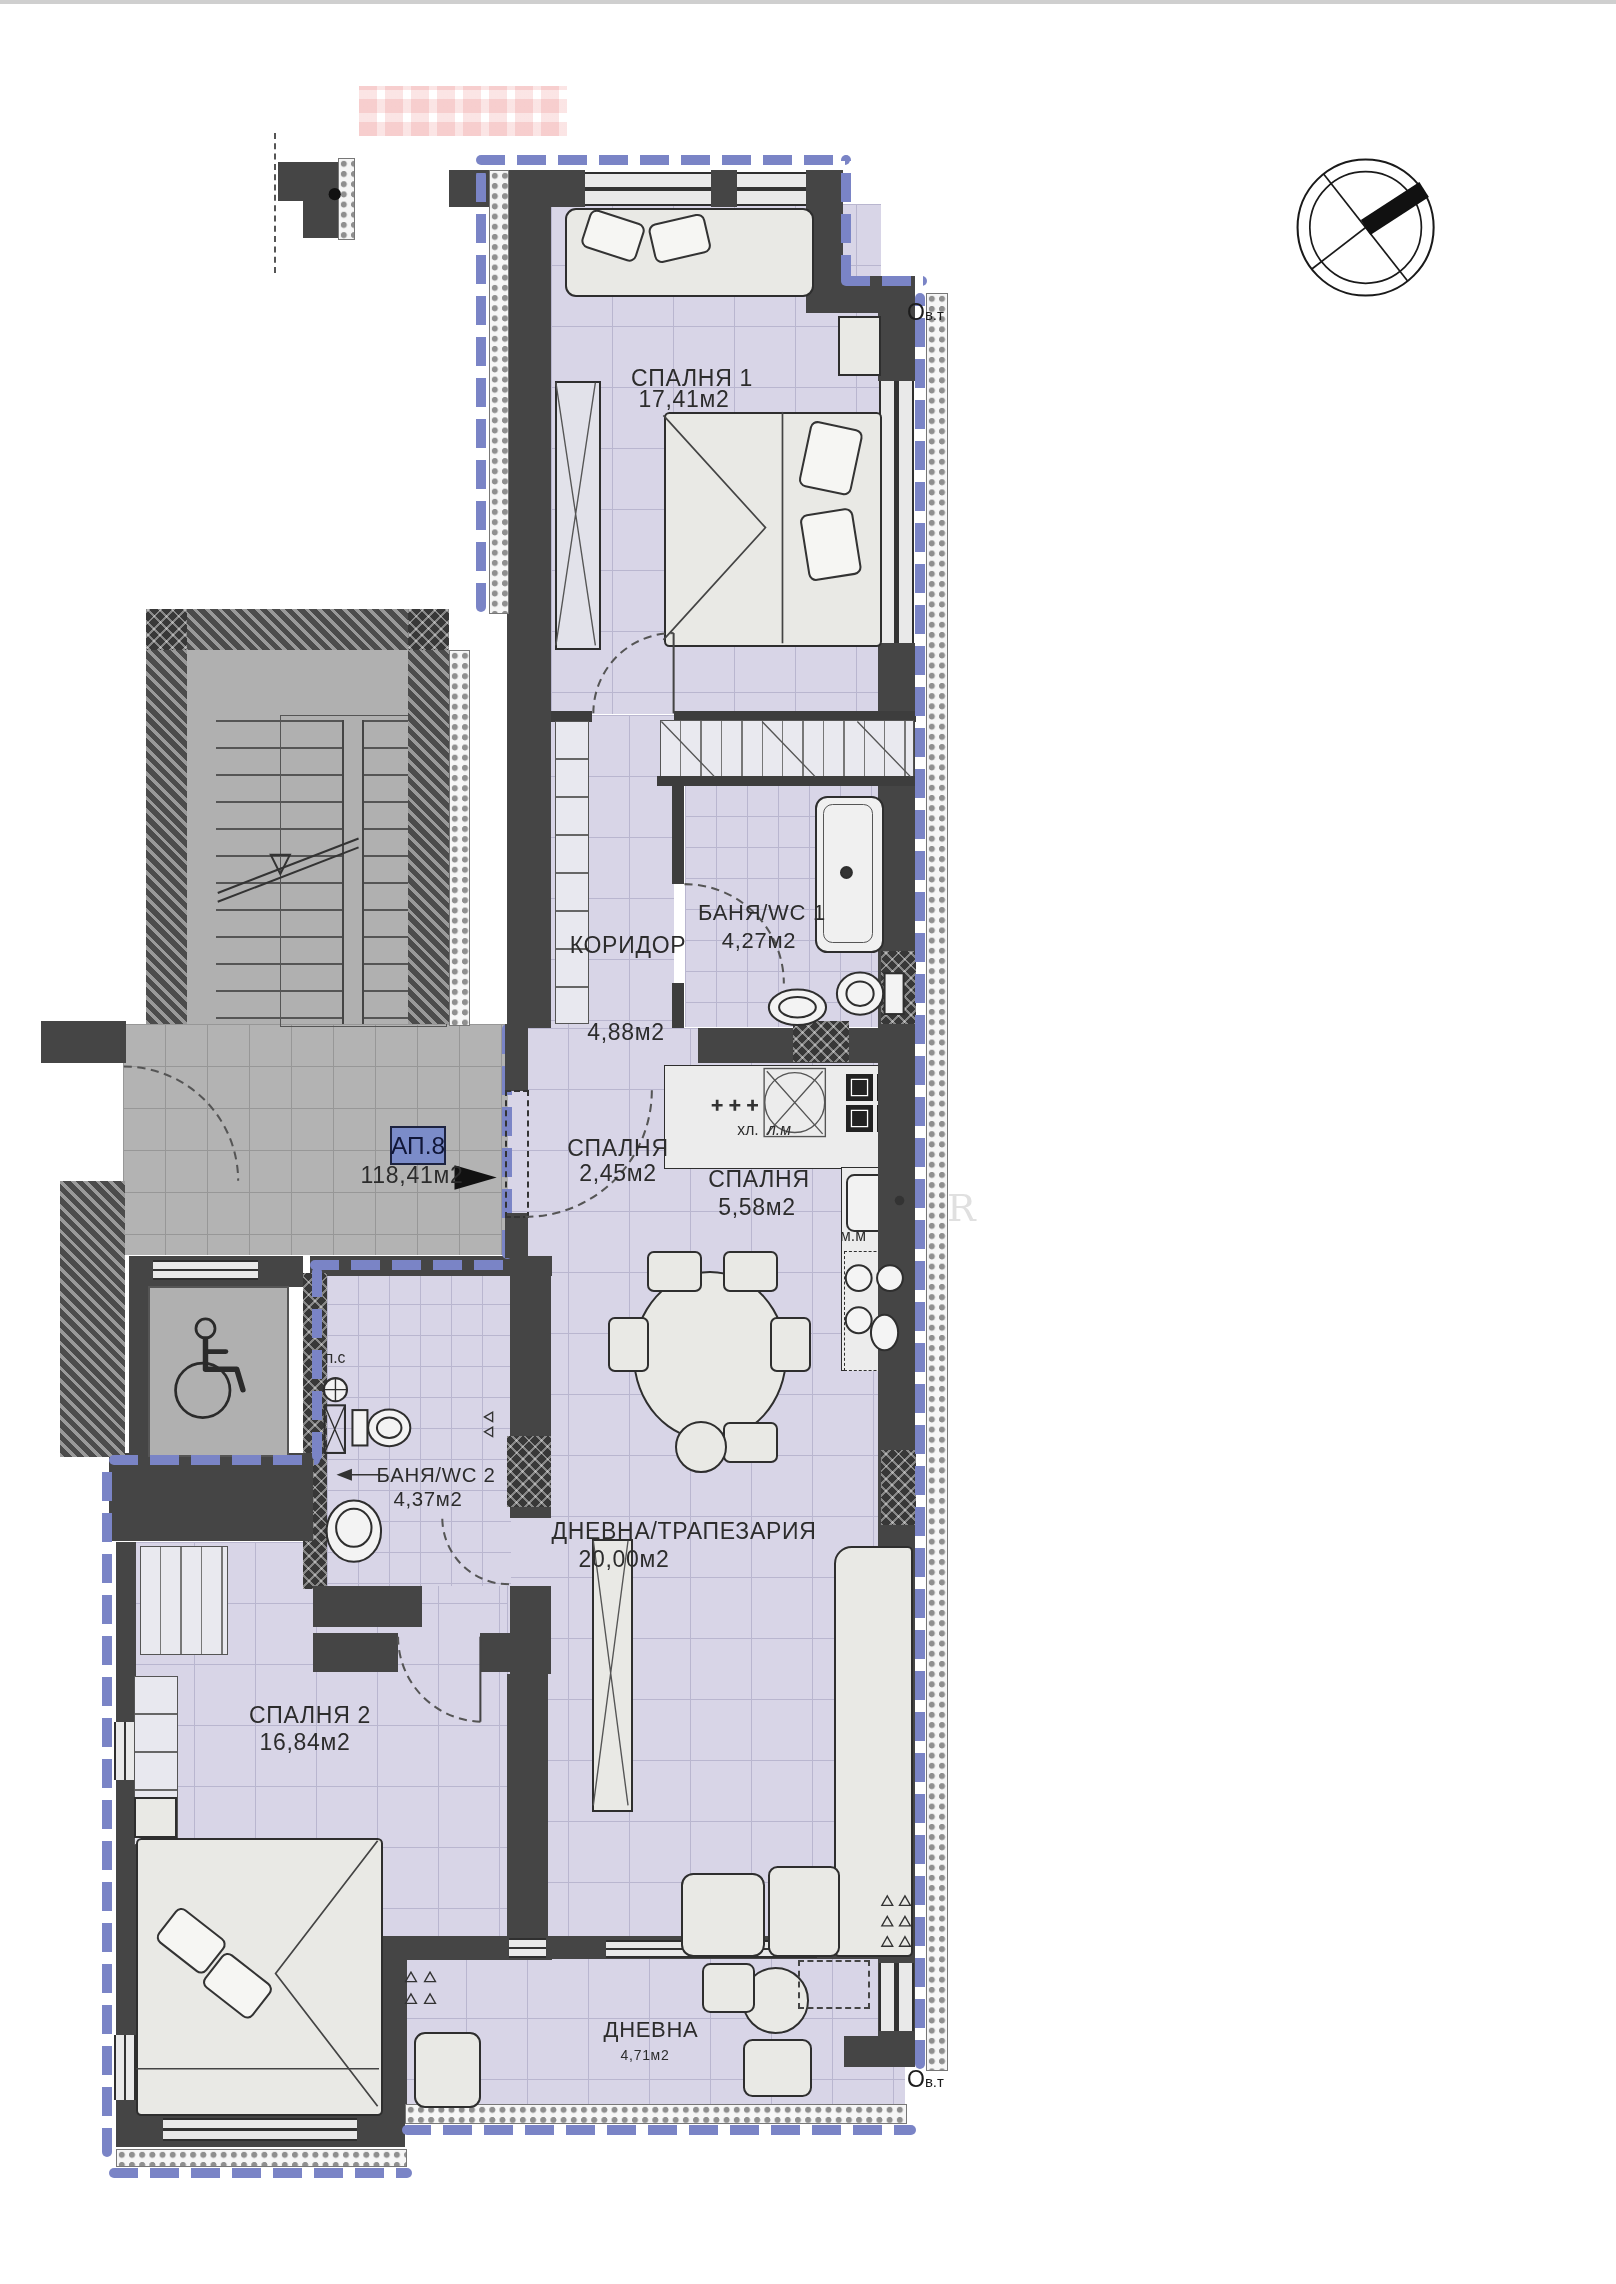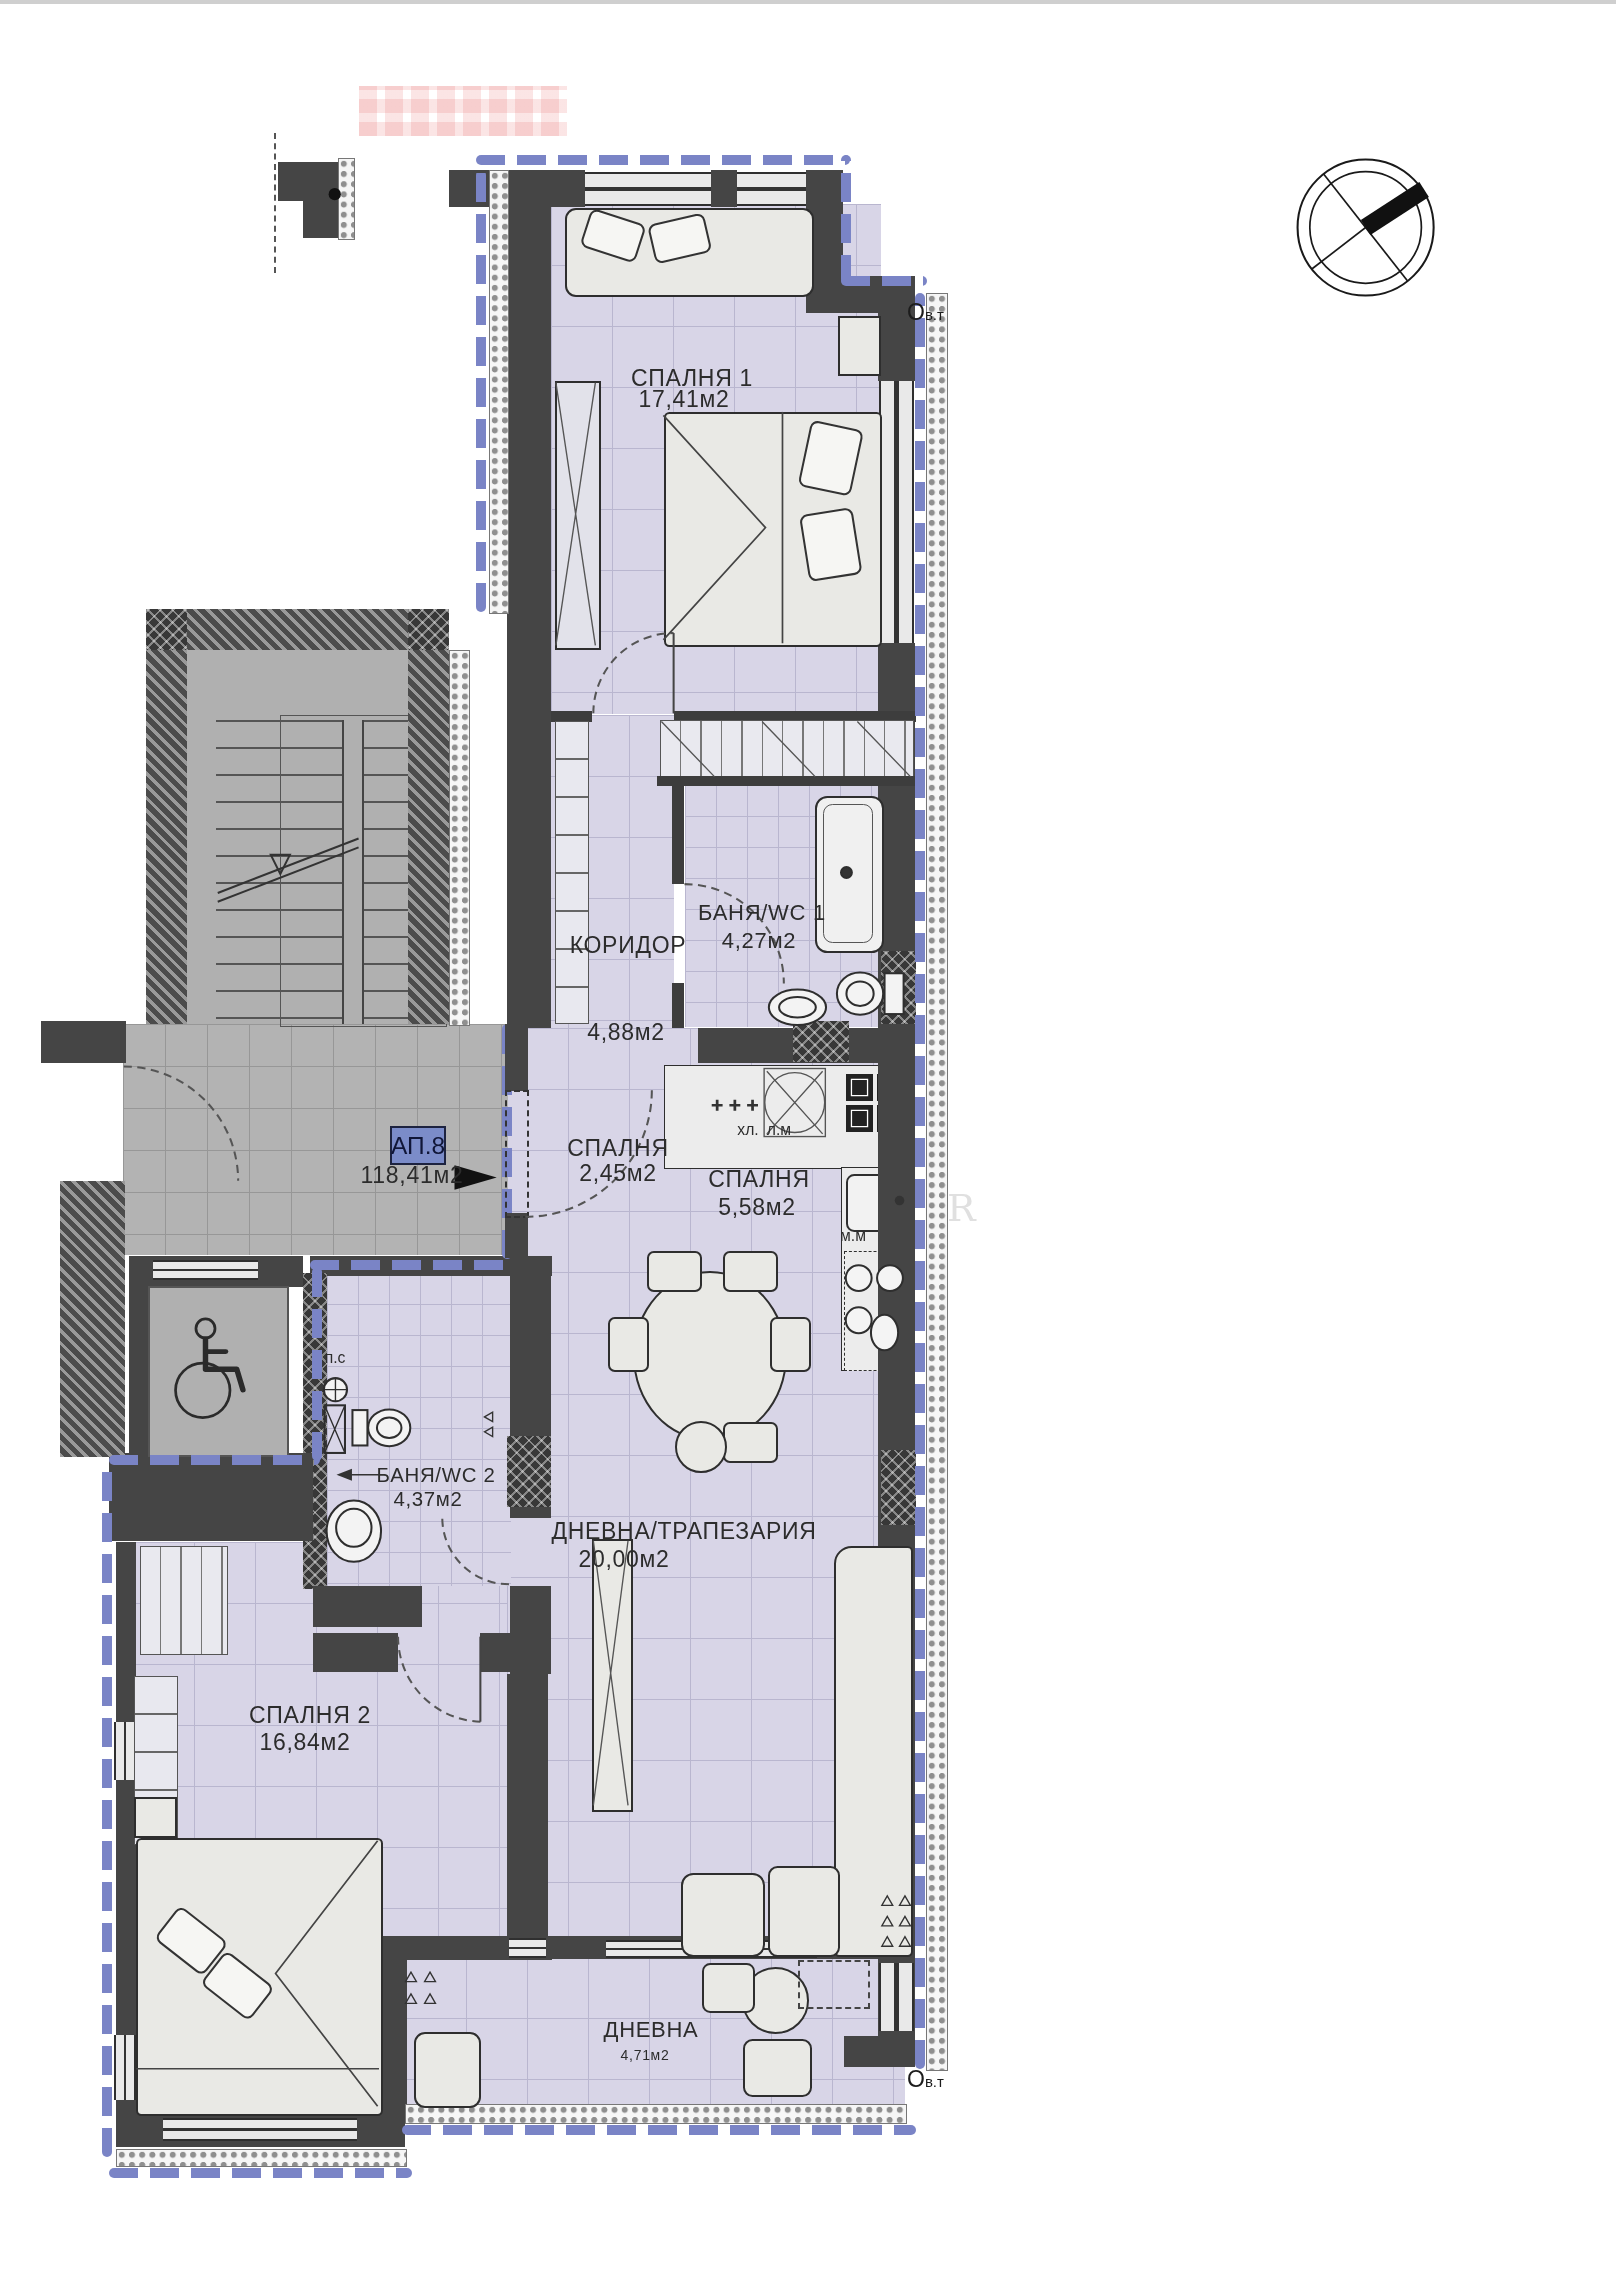--- a/index.html
+++ b/index.html
@@ -341,21 +341,21 @@
   <div class="rlabel" style="left:310px;top:1715px;">СПАЛНЯ 2</div>
   <div class="rlabel" style="left:305px;top:1742px;">16,84м2</div>
 
   <div class="rlabel" style="left:651px;top:2030px;font-size:22px;">ДНЕВНА</div>
   <div class="rlabel" style="left:645px;top:2055px;font-size:14px;">4,71м2</div>
 
   <div class="badge" style="left:390px;top:1126px;width:52px;height:35px;">АП.8</div>
   <div class="rlabel" style="left:412px;top:1175px;">118,41м2</div>
 
   <div class="slabel" style="left:748px;top:1130px;text-align:right;">хл.</div>
-  <div class="slabel" style="left:779px;top:1130px;">л.м</div>
+  <div class="slabel" style="left:779px;top:1130px;font-style:italic;">л.м</div>
   <div class="slabel" style="left:853px;top:1236px;text-align:right;">м.м</div>
   <div class="slabel" style="left:335px;top:1358px;">п.с</div>
 
   <div class="vent" style="left:907px;top:299px;">
     <span>О</span><span class="sub">в.т</span>
   </div>
   <div class="vent" style="left:907px;top:2066px;">
     <span>О</span><span class="sub">в.т</span>
   </div>
 

